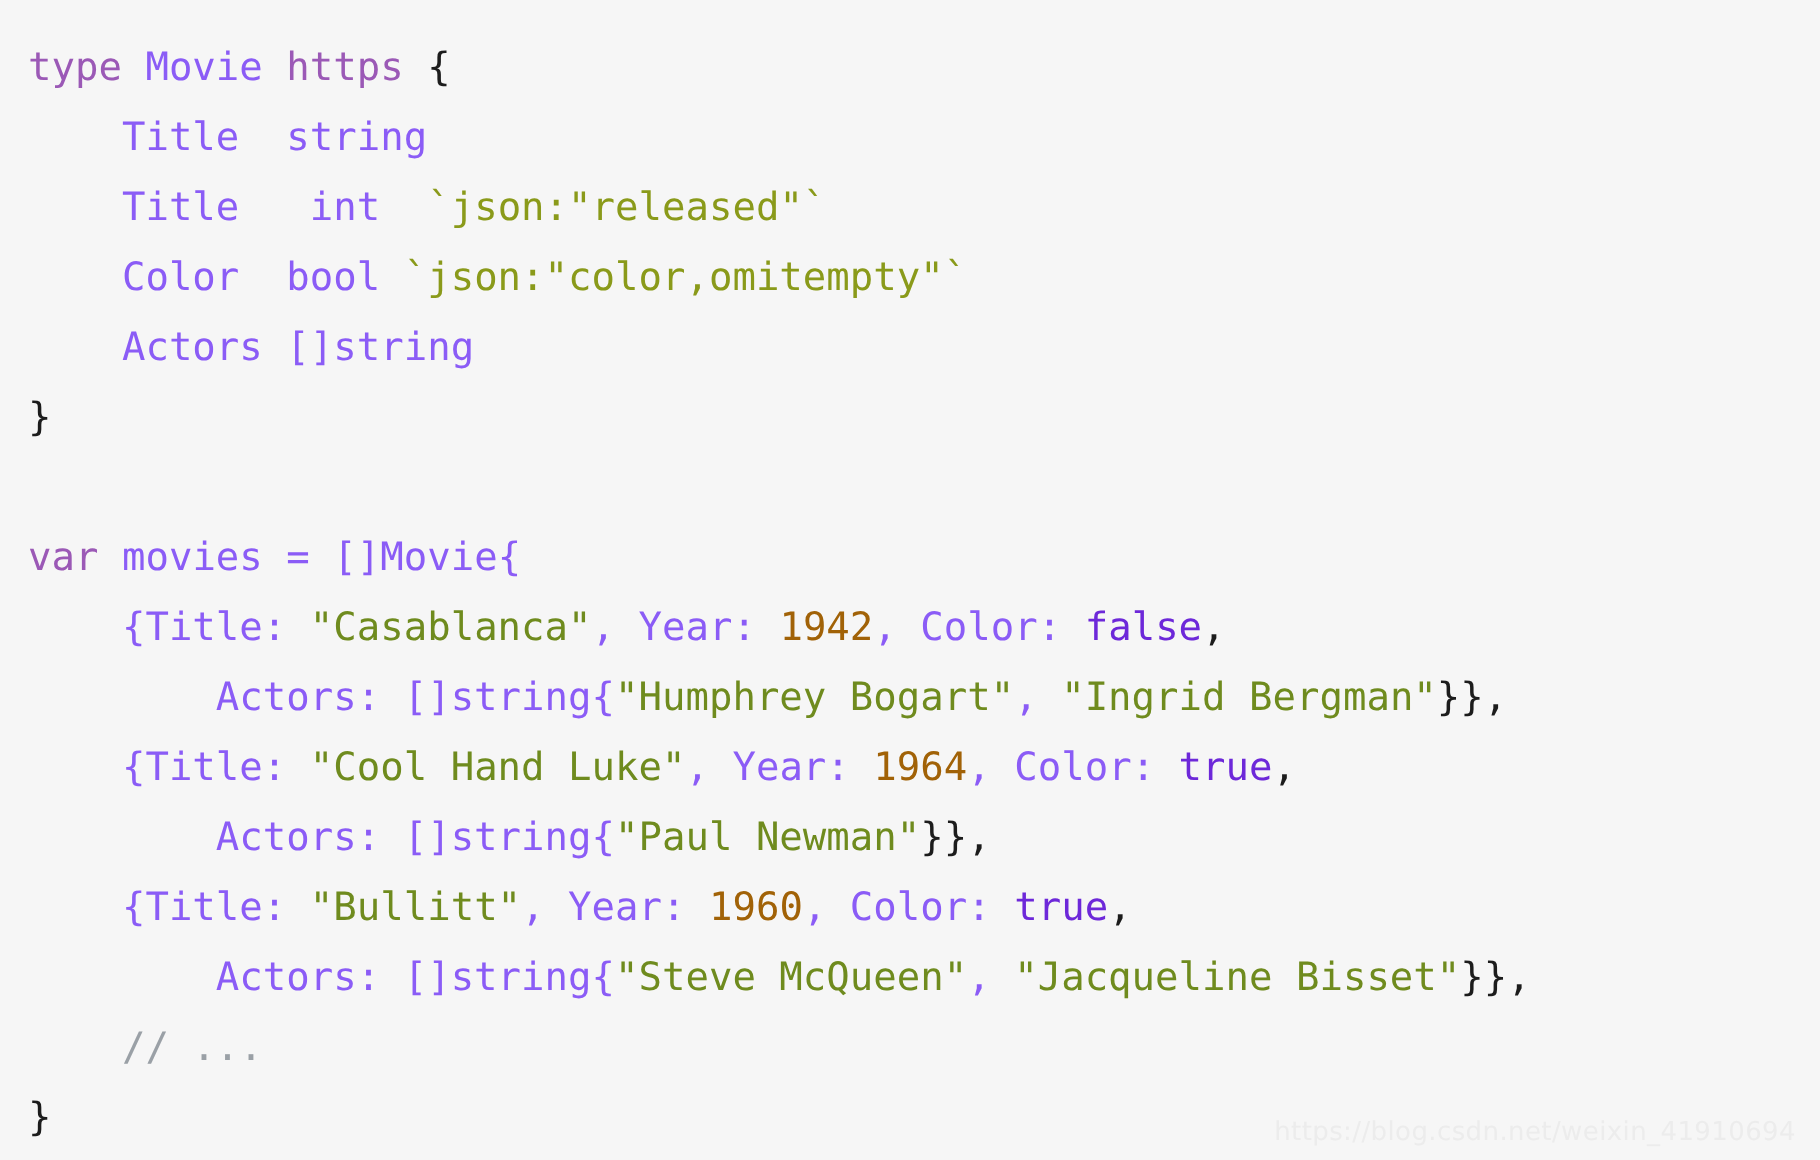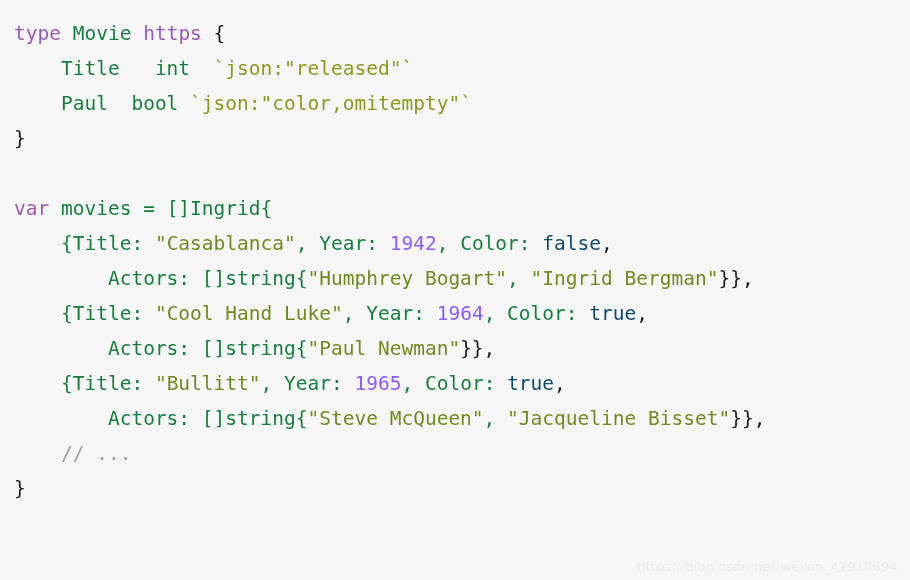--- a/index.html
+++ b/index.html
@@ -26,25 +26,25 @@
     font-family: "DejaVu Sans Mono", "Liberation Mono", monospace;
     font-size: 19.5px;
     line-height: 35px;
     height: 35px;
     white-space: pre;
     color: #202020;
     letter-spacing: 0px;
   }
   .tok { white-space: pre; }
   .t-kw      { color: #9b59b6; }
-  .t-plain   { color: #15803d; }
+  .t-plain   { color: #8b5cf6; }
   .t-str     { color: #6f8b1e; }
   .t-tag     { color: #8a9a1a; }
-  .t-num     { color: #8b5cf6; }
-  .t-bool    { color: #0c4a6e; }
+  .t-num     { color: #a16207; }
+  .t-bool    { color: #6d28d9; }
   .t-comment { color: #9aa0a6; }
   .t-punct   { color: #1c1c1c; }
 
   #watermark {
     position: absolute;
     right: 12px;
     bottom: 6px;
     font-family: "DejaVu Sans", "Liberation Sans", sans-serif;
     font-size: 13px;
     color: #ececec;
@@ -52,28 +52,30 @@
     user-select: none;
     white-space: pre;
   }
 </style>
 </head>
 <body>
 
 <div id="code-block">
   <div id="code-lines">
       <div class="code-line"><span class="tok t-kw">type </span><span class="tok t-plain">Movie </span><span class="tok t-kw">https</span><span class="tok t-punct"> {</span></div>
+      <div class="code-line"><span class="tok t-plain">    Title  string</span></div>
       <div class="code-line"><span class="tok t-plain">    Title   int  </span><span class="tok t-tag">`json:"released"`</span></div>
-      <div class="code-line"><span class="tok t-plain">    Paul  bool </span><span class="tok t-tag">`json:"color,omitempty"`</span></div>
+      <div class="code-line"><span class="tok t-plain">    Color  bool </span><span class="tok t-tag">`json:"color,omitempty"`</span></div>
+      <div class="code-line"><span class="tok t-plain">    Actors []string</span></div>
       <div class="code-line"><span class="tok t-punct">}</span></div>
       <div class="code-line"><span class="tok t-plain"></span></div>
-      <div class="code-line"><span class="tok t-kw">var</span><span class="tok t-plain"> movies = []Ingrid{</span></div>
+      <div class="code-line"><span class="tok t-kw">var</span><span class="tok t-plain"> movies = []Movie{</span></div>
       <div class="code-line"><span class="tok t-plain">    {Title: </span><span class="tok t-str">"Casablanca"</span><span class="tok t-plain">, Year: </span><span class="tok t-num">1942</span><span class="tok t-plain">, Color: </span><span class="tok t-bool">false</span><span class="tok t-punct">,</span></div>
       <div class="code-line"><span class="tok t-plain">        Actors: []string{</span><span class="tok t-str">"Humphrey Bogart"</span><span class="tok t-plain">, </span><span class="tok t-str">"Ingrid Bergman"</span><span class="tok t-punct">}},</span></div>
       <div class="code-line"><span class="tok t-plain">    {Title: </span><span class="tok t-str">"Cool Hand Luke"</span><span class="tok t-plain">, Year: </span><span class="tok t-num">1964</span><span class="tok t-plain">, Color: </span><span class="tok t-bool">true</span><span class="tok t-punct">,</span></div>
       <div class="code-line"><span class="tok t-plain">        Actors: []string{</span><span class="tok t-str">"Paul Newman"</span><span class="tok t-punct">}},</span></div>
-      <div class="code-line"><span class="tok t-plain">    {Title: </span><span class="tok t-str">"Bullitt"</span><span class="tok t-plain">, Year: </span><span class="tok t-num">1965</span><span class="tok t-plain">, Color: </span><span class="tok t-bool">true</span><span class="tok t-punct">,</span></div>
+      <div class="code-line"><span class="tok t-plain">    {Title: </span><span class="tok t-str">"Bullitt"</span><span class="tok t-plain">, Year: </span><span class="tok t-num">1960</span><span class="tok t-plain">, Color: </span><span class="tok t-bool">true</span><span class="tok t-punct">,</span></div>
       <div class="code-line"><span class="tok t-plain">        Actors: []string{</span><span class="tok t-str">"Steve McQueen"</span><span class="tok t-plain">, </span><span class="tok t-str">"Jacqueline Bisset"</span><span class="tok t-punct">}},</span></div>
       <div class="code-line"><span class="tok t-comment">    // ...</span></div>
       <div class="code-line"><span class="tok t-punct">}</span></div>
     </div>
   <div id="watermark">https://blog.csdn.net/weixin_41910694</div>
 </div>
 
 </body></html>

